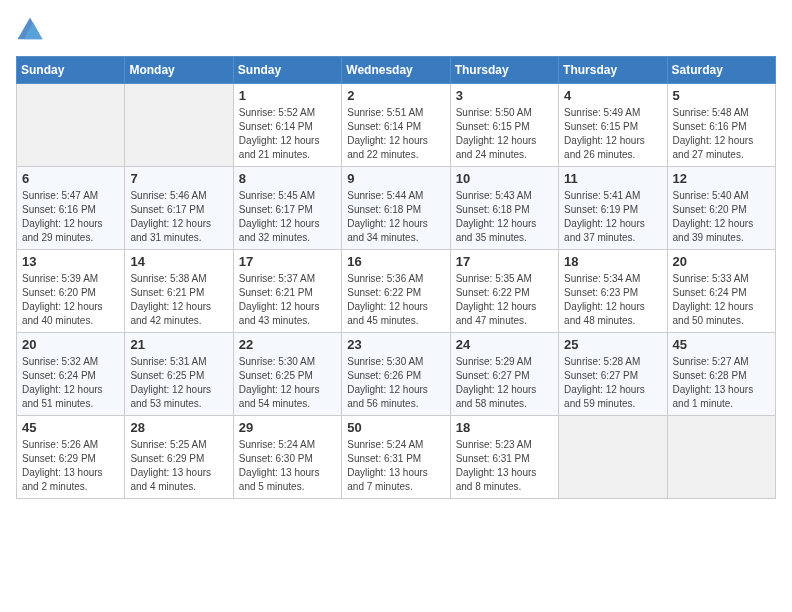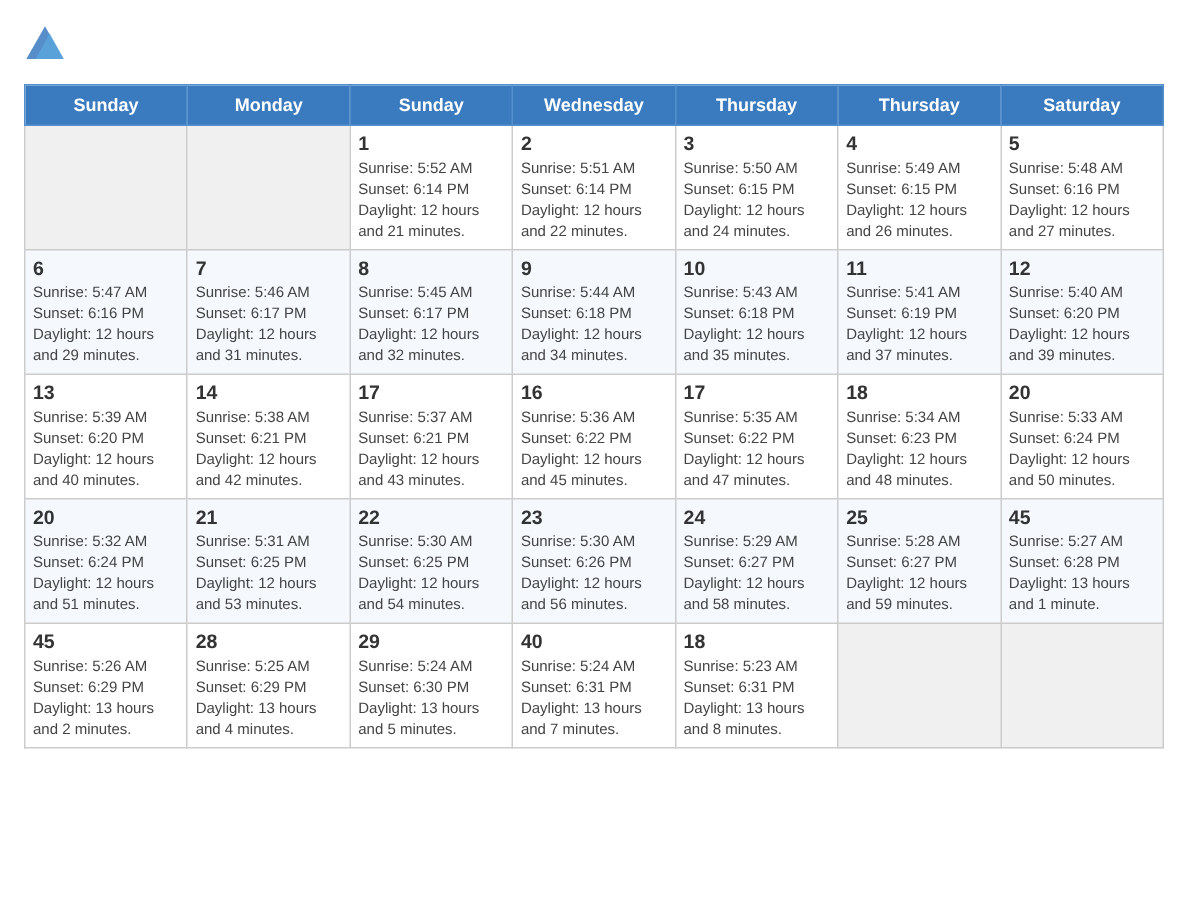--- a/index.html
+++ b/index.html
@@ -50,21 +50,21 @@
       width: 100%;
       border-collapse: collapse;
       table-layout: fixed;
     }
     thead th {
       background-color: #3a7abf;
       color: #fff;
       font-size: 12px;
       font-weight: bold;
       padding: 6px 4px;
-      text-align: center;
+      text-align: left;
       border: 1px solid #5590cc;
     }
     tbody td {
       border: 1px solid #ccc;
       vertical-align: top;
       padding: 4px 5px;
       font-size: 10px;
       color: #333;
       height: 80px;
     }
@@ -242,21 +242,21 @@
         </td>
         <td>
           <div class="day-num">28</div>
           <div class="cell-content">Sunrise: 5:25 AM<br>Sunset: 6:29 PM<br>Daylight: 13 hours and 4 minutes.</div>
         </td>
         <td>
           <div class="day-num">29</div>
           <div class="cell-content">Sunrise: 5:24 AM<br>Sunset: 6:30 PM<br>Daylight: 13 hours and 5 minutes.</div>
         </td>
         <td>
-          <div class="day-num">40</div>
+          <div class="day-num">50</div>
           <div class="cell-content">Sunrise: 5:24 AM<br>Sunset: 6:31 PM<br>Daylight: 13 hours and 7 minutes.</div>
         </td>
         <td>
           <div class="day-num">18</div>
           <div class="cell-content">Sunrise: 5:23 AM<br>Sunset: 6:31 PM<br>Daylight: 13 hours and 8 minutes.</div>
         </td>
         <td class="empty-cell"></td>
         <td class="empty-cell"></td>
       </tr>
     </tbody>

